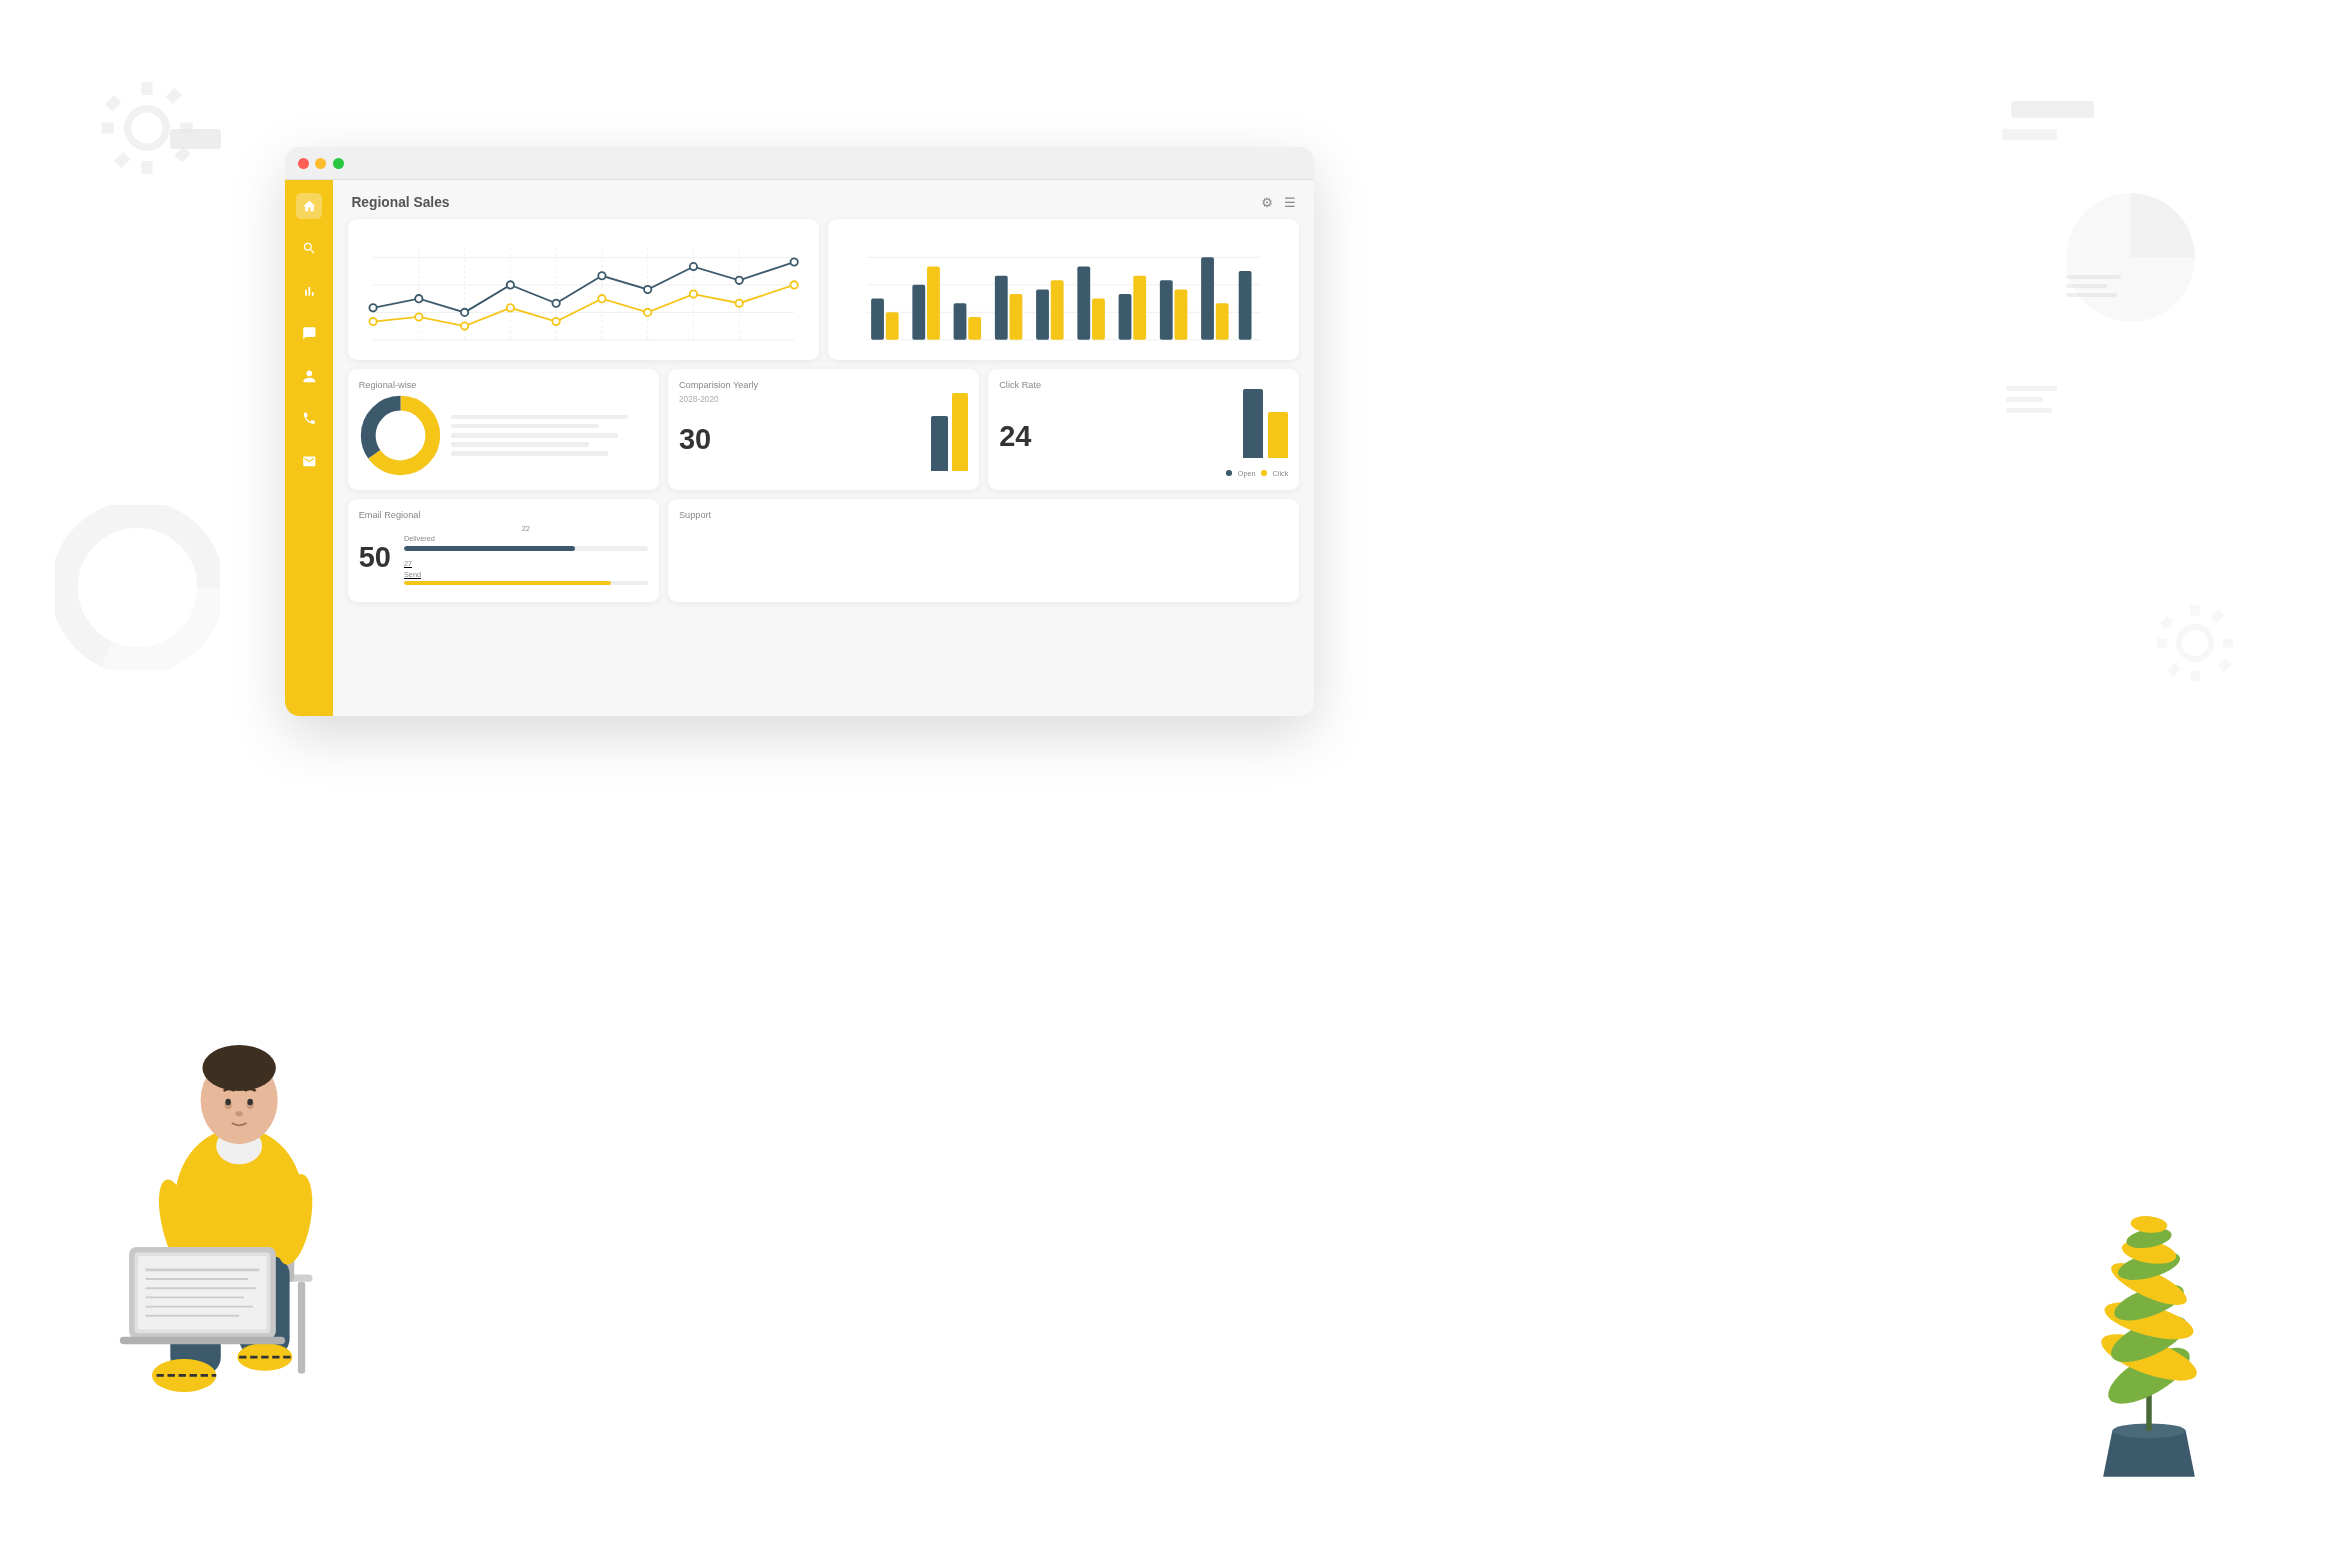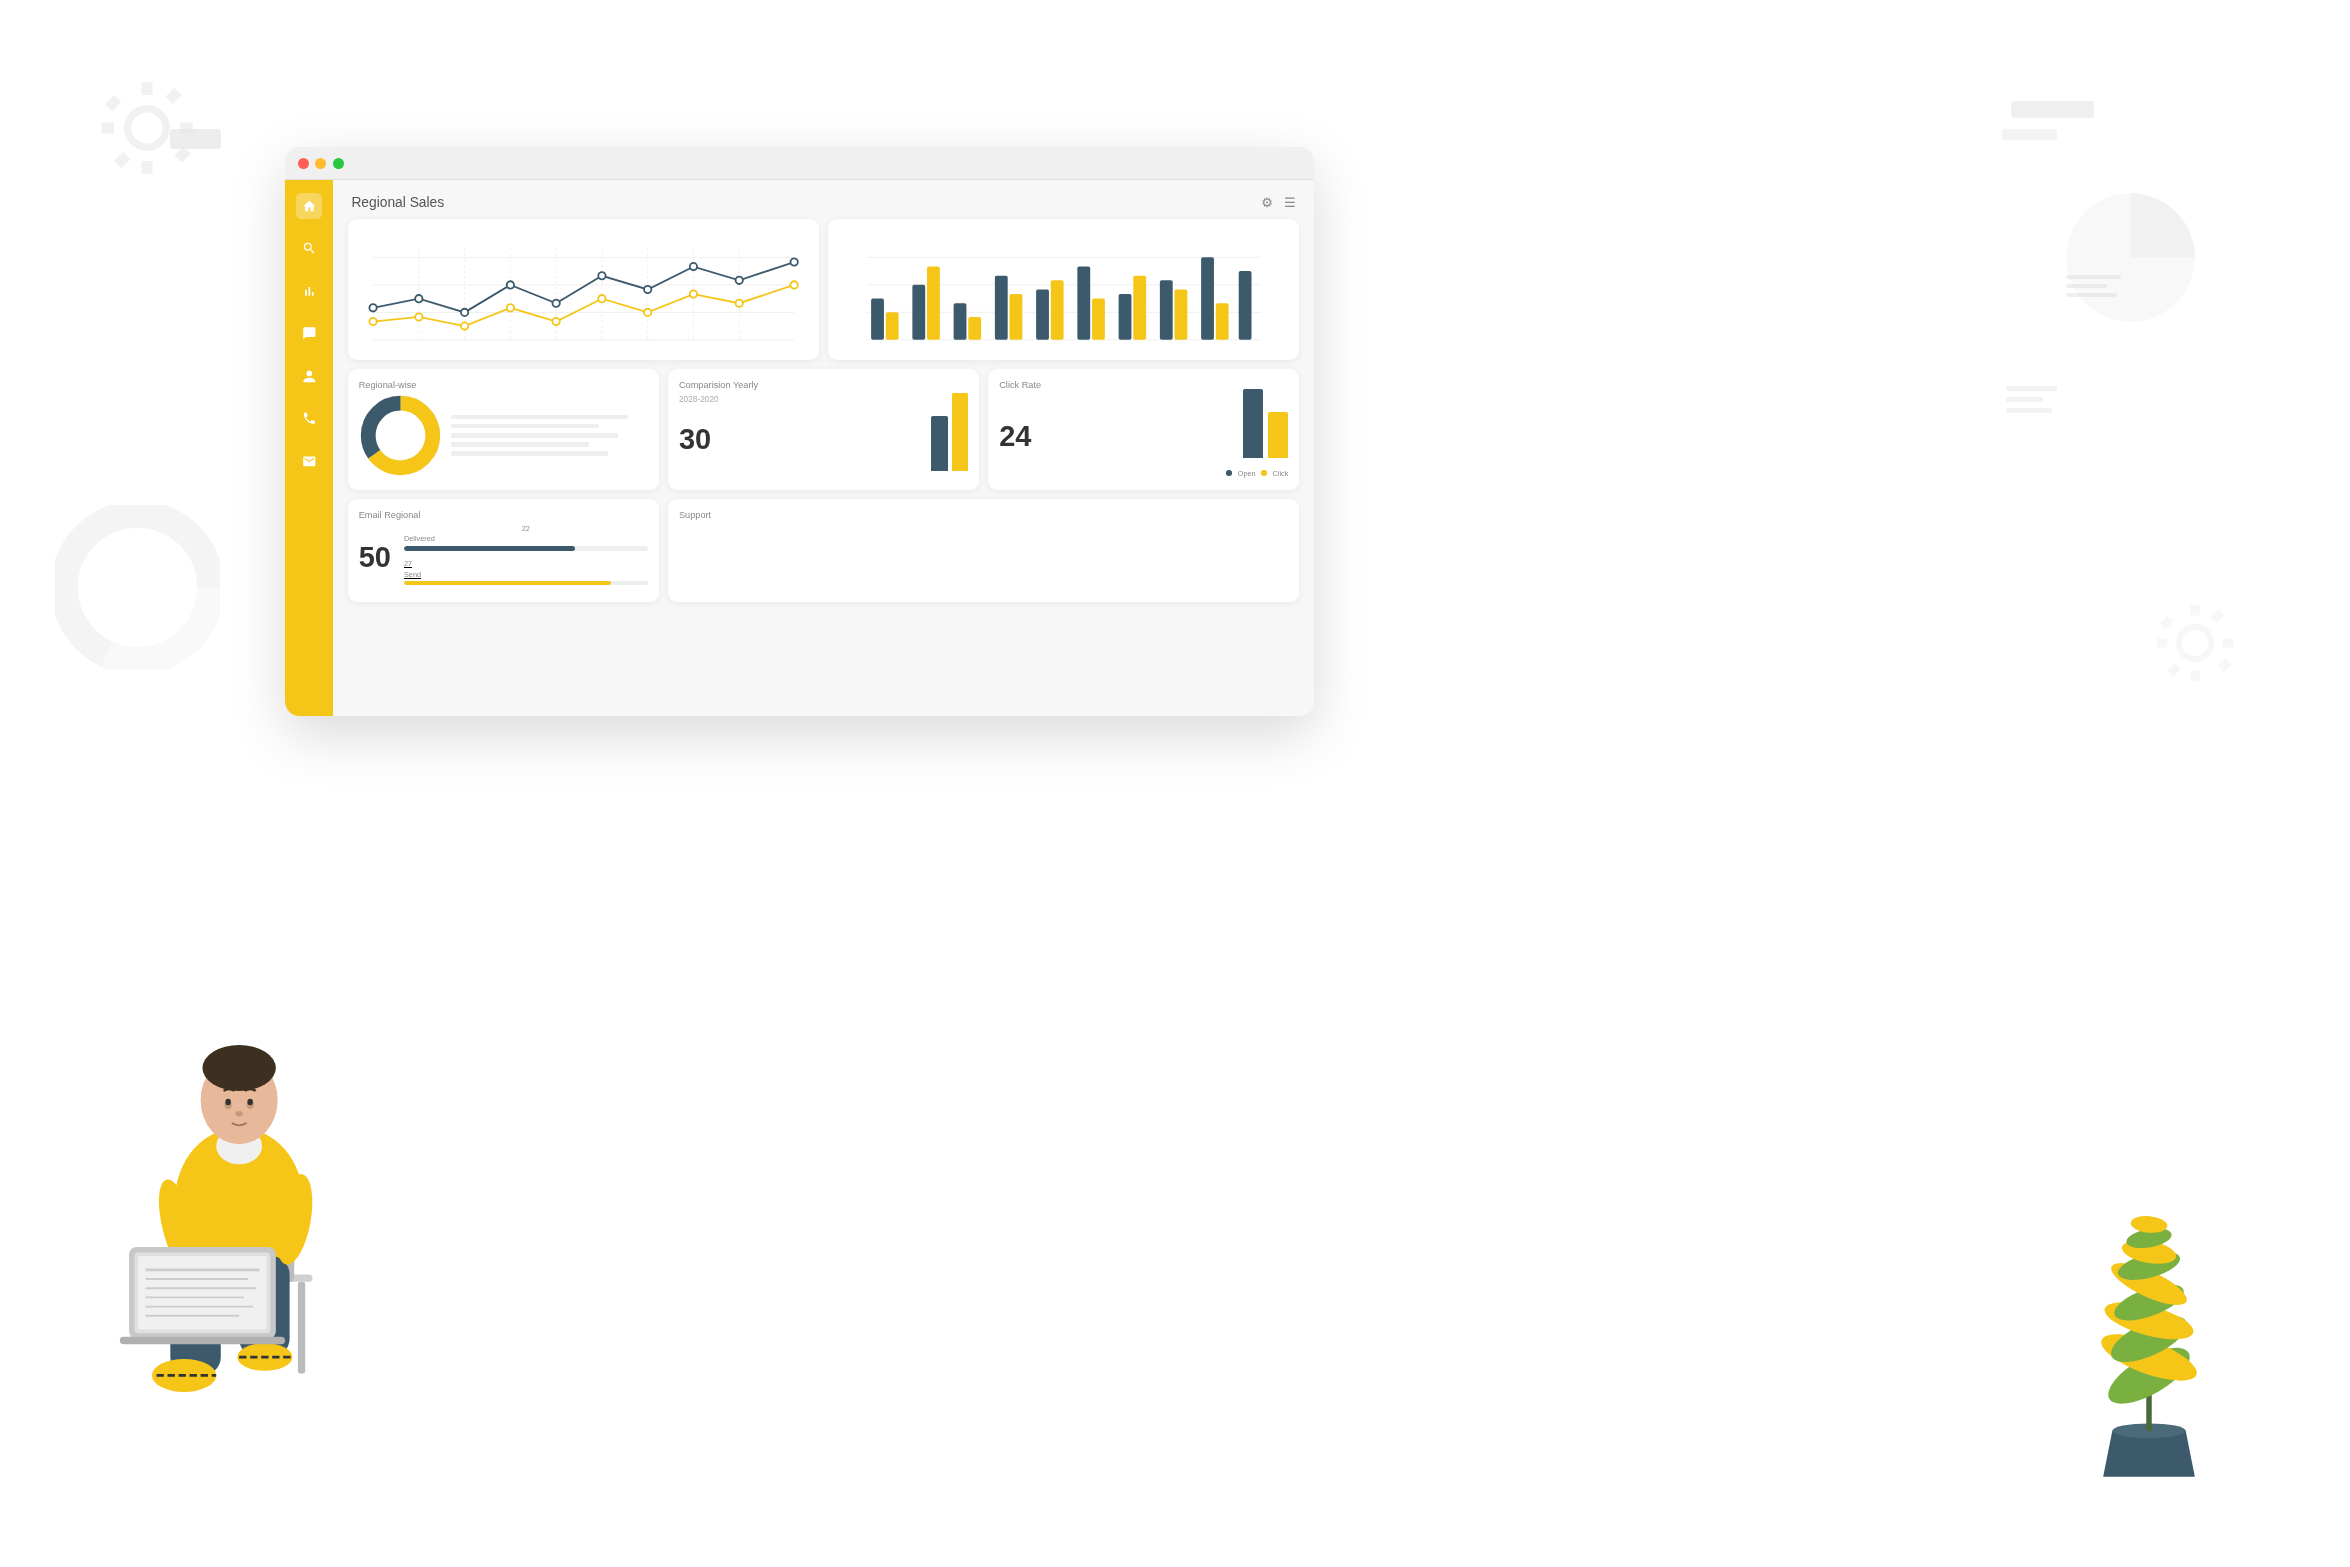--- a/index.html
+++ b/index.html
@@ -89,21 +89,21 @@
     .content-header {
       display: flex;
       justify-content: space-between;
       align-items: center;
       padding: 0 3.7px;
     }
 
     .content-title {
       font-size: 13.8px;
       color: #555;
-      font-weight: 400;
+      font-weight: 700;
     }
 
     .header-icons {
       display: flex;
       gap: 11px;
       color: #888;
     }
 
     
     .charts-top {

